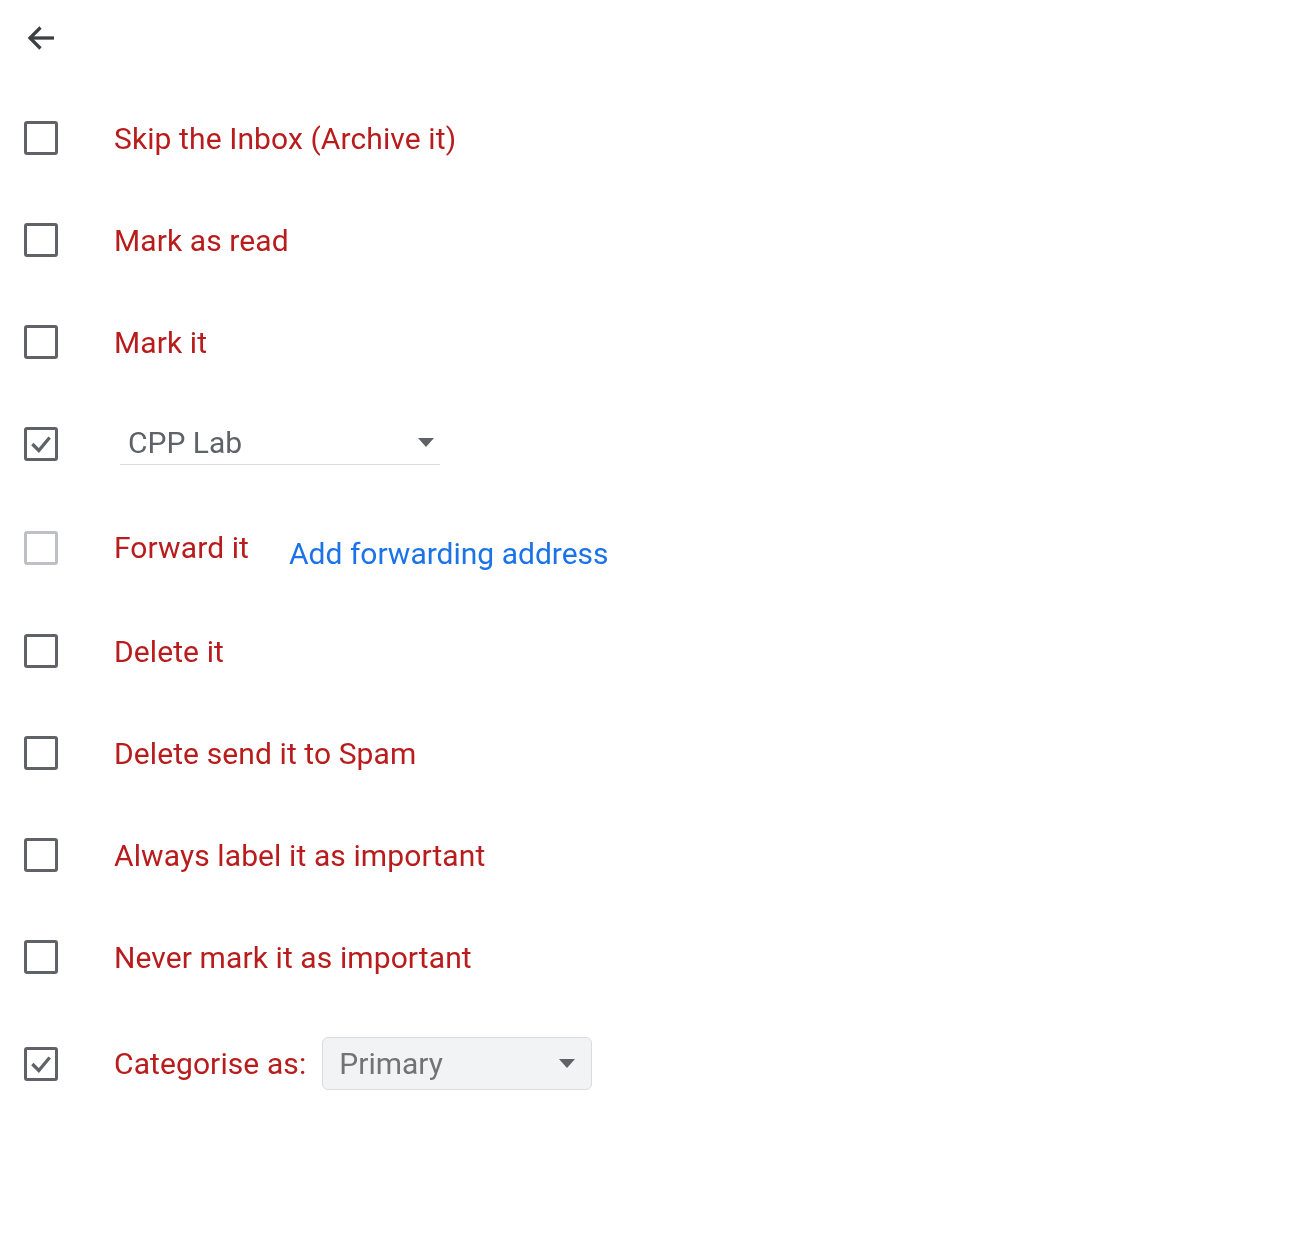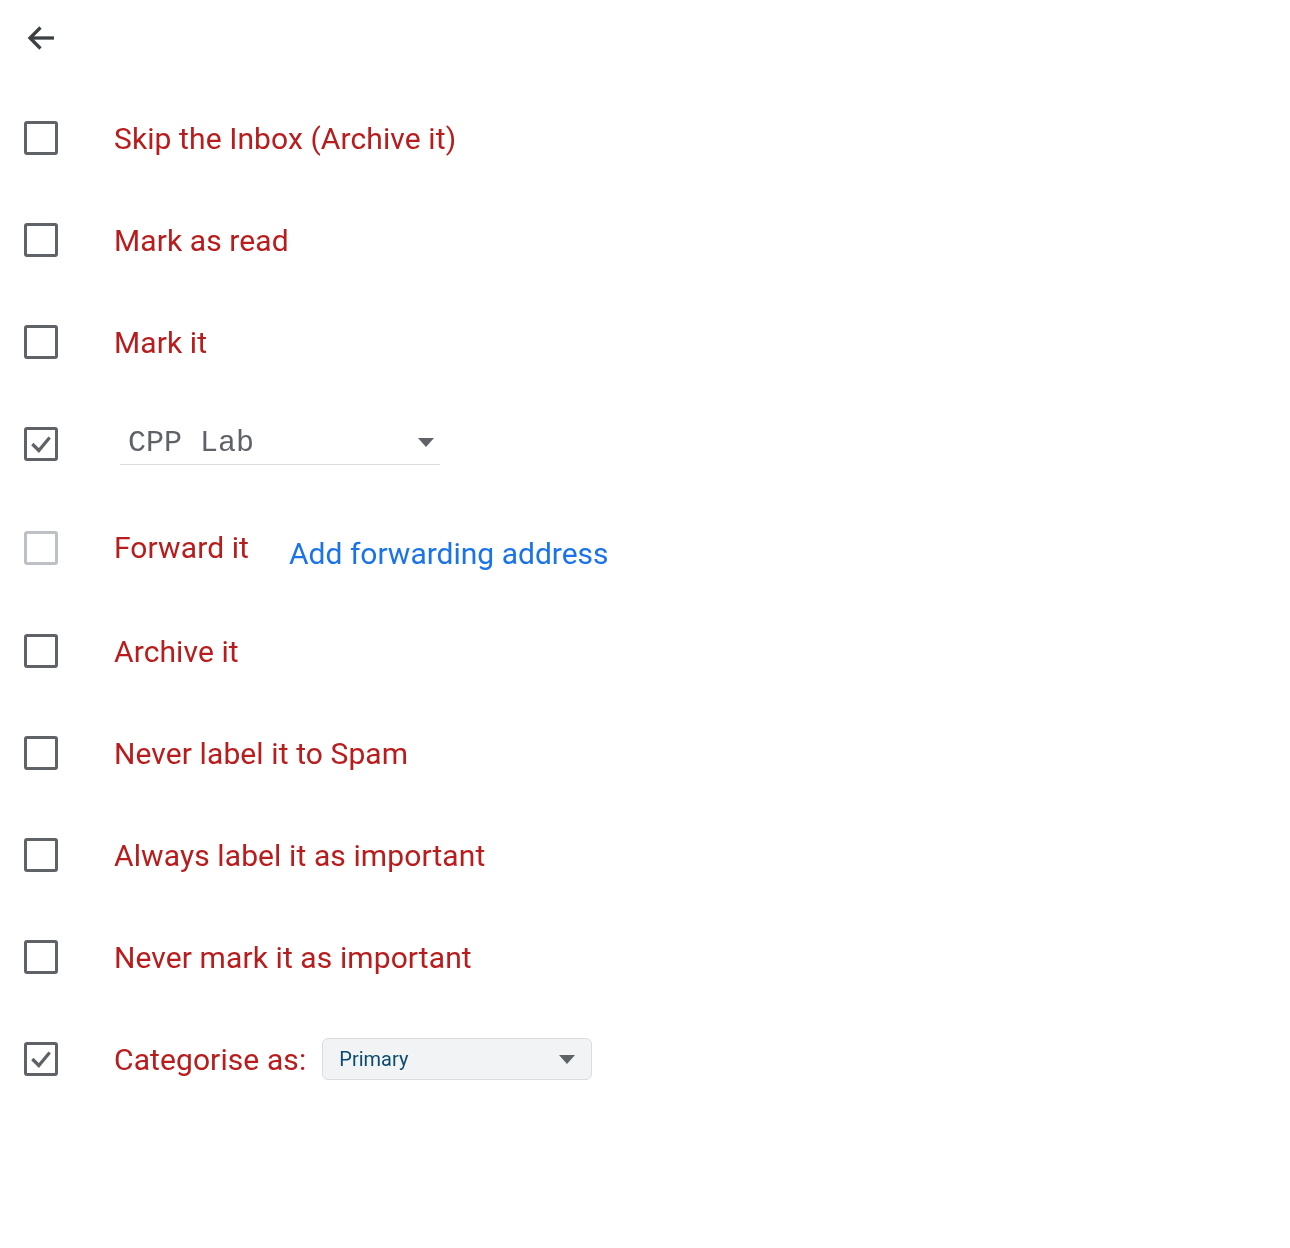--- a/index.html
+++ b/index.html
@@ -86,21 +86,20 @@
       justify-content: space-between;
       min-width: 320px;
       border-bottom: 1px solid #dadce0;
       padding: 2px 6px 4px 8px;
       cursor: pointer;
       margin-left: 6px;
     }
     .label-select-text {
       color: #5f6368;
       font-size: 30px;
-      font-family: Liberation Mono, monospace;
     }
     .dropdown-arrow {
       width: 0;
       height: 0;
       border-left: 8px solid transparent;
       border-right: 8px solid transparent;
       border-top: 9px solid #5f6368;
       margin-left: 40px;
     }
     .link {
@@ -116,22 +115,22 @@
       justify-content: space-between;
       min-width: 270px;
       border: 1px solid #dadce0;
       border-radius: 6px;
       background: #f1f3f4;
       padding: 8px 16px 8px 16px;
       cursor: pointer;
       margin-left: 6px;
     }
     .category-select-text {
-      color: #0c4a6e;
-      font-size: 20px;
+      color: #737373;
+      font-size: 30px;
     }
   </style>
 </head>
 <body>
 
 <div class="header-row">
   <div class="back-icon">
     <svg viewBox="0 0 24 24" fill="none" stroke="currentColor" stroke-width="2.2">
       <line x1="20" y1="12" x2="4" y2="12"></line>
       <polyline points="11,5 4,12 11,19"></polyline>
@@ -181,28 +180,28 @@
   <div class="inline-group">
     <span class="option-label">Forward it</span>
     <span class="link">Add forwarding address</span>
   </div>
 </div>
 
 <div class="option-row">
   <div class="checkbox">
     
   </div>
-  <span class="option-label">Archive it</span>
-</div>
-
-<div class="option-row">
-  <div class="checkbox">
-    
-  </div>
-  <span class="option-label">Never label it to Spam</span>
+  <span class="option-label">Delete it</span>
+</div>
+
+<div class="option-row">
+  <div class="checkbox">
+    
+  </div>
+  <span class="option-label">Delete send it to Spam</span>
 </div>
 
 <div class="option-row">
   <div class="checkbox">
     
   </div>
   <span class="option-label">Always label it as important</span>
 </div>
 
 <div class="option-row">

